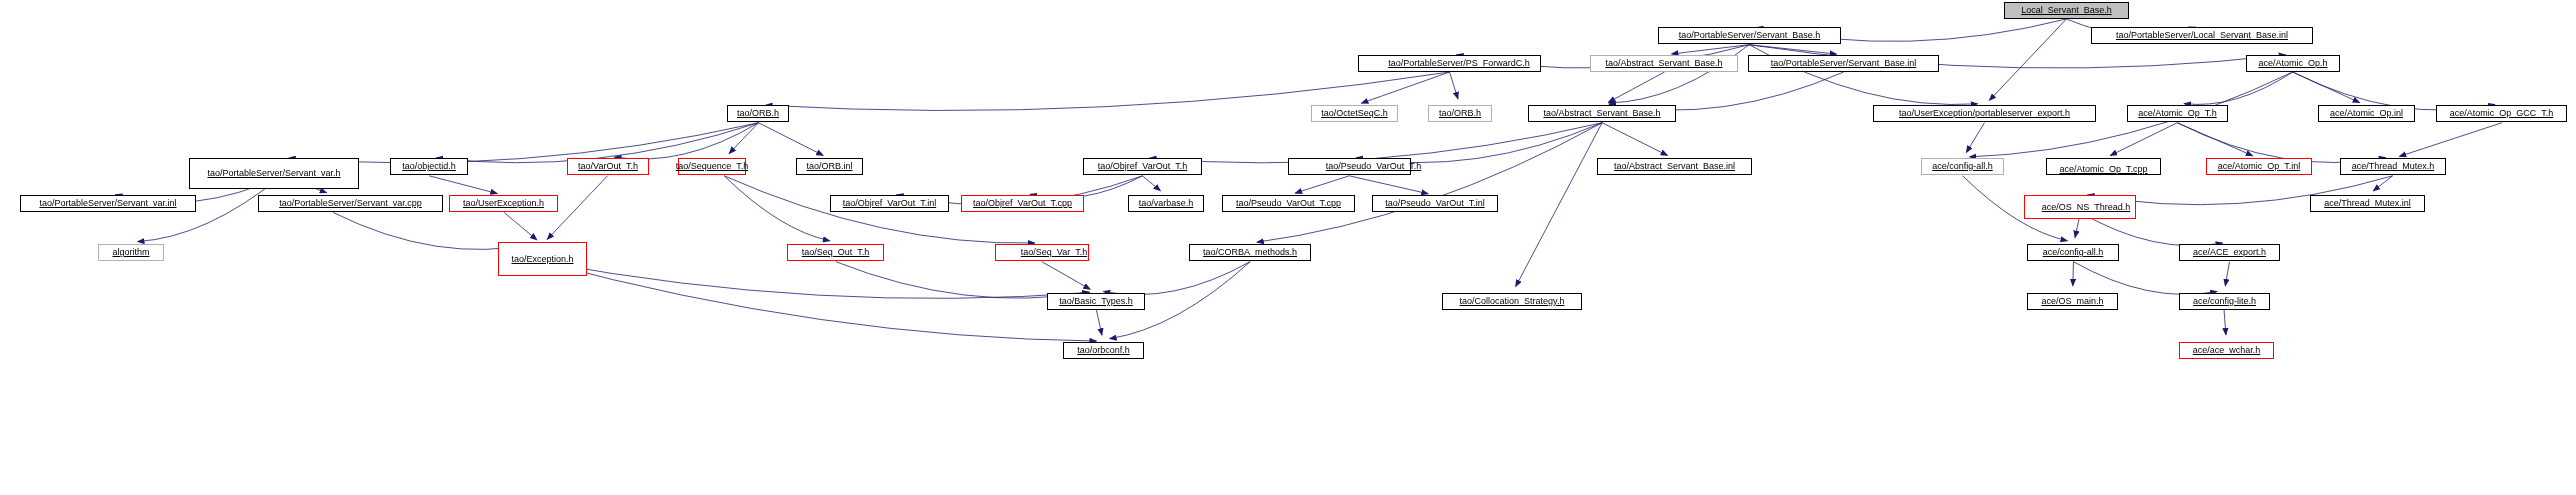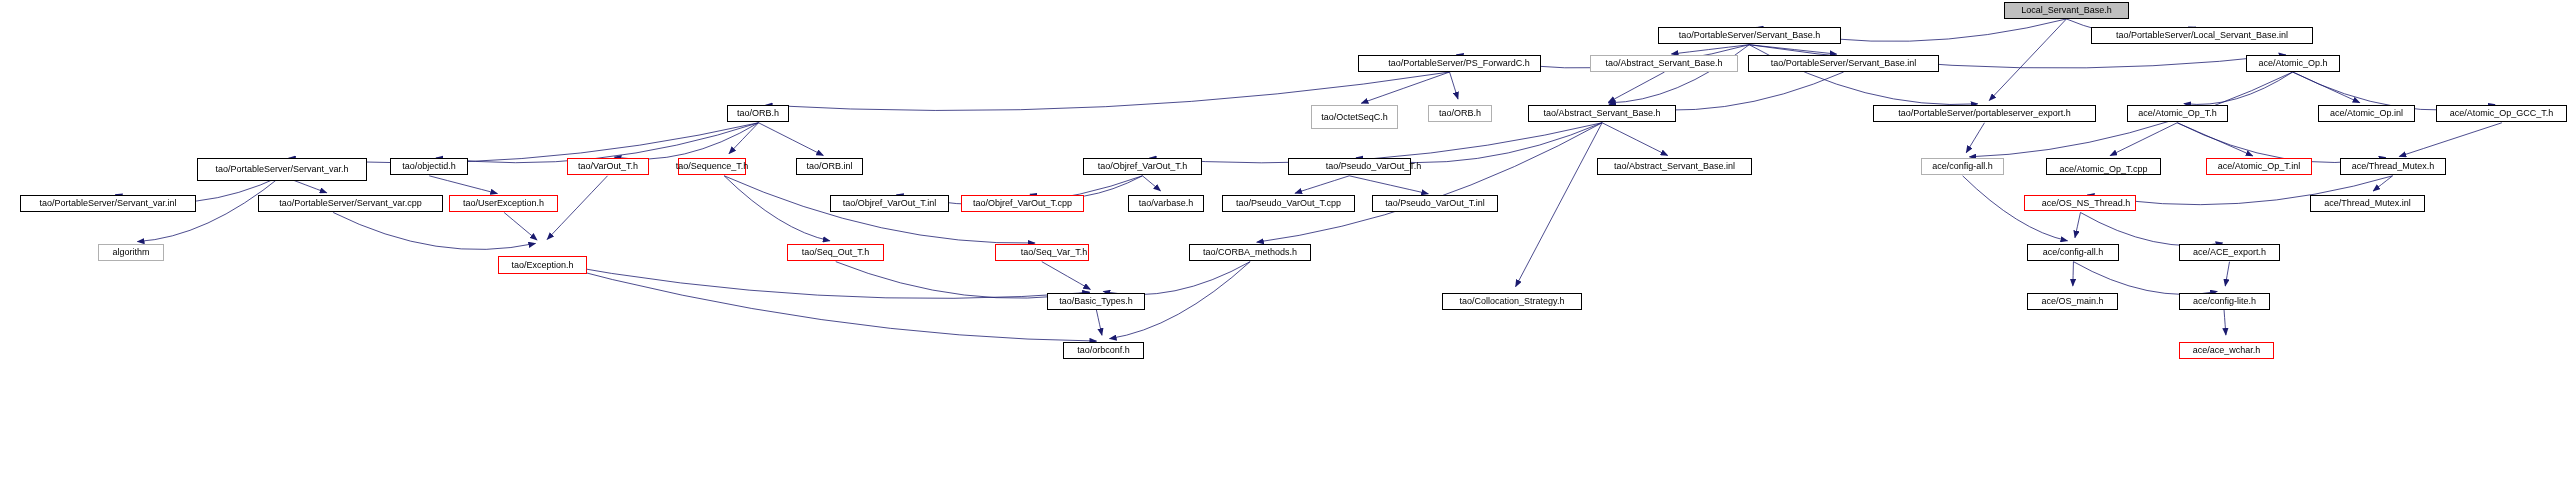--- a/index.html
+++ b/index.html
@@ -46,20 +46,21 @@
     border: 0.8px solid #ff0000;
     color: #000000;
   }
   .node.gray {
     border: 0.8px solid #b0b0b0;
     color: #000000;
   }
   .node-label {
     pointer-events: none;
     padding: 0 3.9px;
+    text-decoration: underline;
   }
 </style>
 </head>
 <body>
 
 <div id="graph">
   <svg id="edge-layer" viewBox="0 0 3301 635" xmlns="http://www.w3.org/2000/svg">
     <defs>
       <marker id="arrow" markerWidth="10" markerHeight="8" refX="9" refY="4" orient="auto" markerUnits="userSpaceOnUse">
         <path d="M0,0 L10,4 L0,8 Z" fill="#1a1a6e"></path>
@@ -149,42 +150,42 @@
       </div>
       <div class="node" style="left: 1748px; top: 55px; width: 191px; height: 17px;">
         <span class="node-label">tao/PortableServer/Servant_Base.inl</span>
       </div>
       <div class="node" style="left: 2246px; top: 55px; width: 94px; height: 17px;">
         <span class="node-label">ace/Atomic_Op.h</span>
       </div>
       <div class="node" style="left: 727px; top: 105px; width: 62px; height: 17px;">
         <span class="node-label">tao/ORB.h</span>
       </div>
-      <div class="node gray" style="left: 1311px; top: 105px; width: 87px; height: 24px;">
+      <div class="node gray" style="left: 1311px; top: 105px; width: 87px; height: 17px;">
         <span class="node-label">tao/OctetSeqC.h</span>
       </div>
       <div class="node gray" style="left: 1428px; top: 105px; width: 64px; height: 17px;">
         <span class="node-label">tao/ORB.h</span>
       </div>
       <div class="node" style="left: 1528px; top: 105px; width: 148px; height: 17px;">
         <span class="node-label">tao/Abstract_Servant_Base.h</span>
       </div>
       <div class="node" style="left: 1873px; top: 105px; width: 223px; height: 17px;">
-        <span class="node-label">tao/PortableServer/portableserver_export.h</span>
+        <span class="node-label">tao/UserException/portableserver_export.h</span>
       </div>
       <div class="node" style="left: 2127px; top: 105px; width: 101px; height: 17px;">
         <span class="node-label">ace/Atomic_Op_T.h</span>
       </div>
       <div class="node" style="left: 2318px; top: 105px; width: 97px; height: 17px;">
         <span class="node-label">ace/Atomic_Op.inl</span>
       </div>
       <div class="node" style="left: 2436px; top: 105px; width: 131px; height: 17px;">
         <span class="node-label">ace/Atomic_Op_GCC_T.h</span>
       </div>
-      <div class="node" style="left: 197px; top: 158px; width: 170px; height: 23px;">
+      <div class="node" style="left: 189px; top: 158px; width: 170px; height: 31px;">
         <span class="node-label">tao/PortableServer/Servant_var.h</span>
       </div>
       <div class="node" style="left: 390px; top: 158px; width: 78px; height: 17px;">
         <span class="node-label">tao/objectid.h</span>
       </div>
       <div class="node red" style="left: 567px; top: 158px; width: 82px; height: 17px;">
         <span class="node-label">tao/VarOut_T.h</span>
       </div>
       <div class="node red" style="left: 678px; top: 158px; width: 68px; height: 17px;">
         <span class="node-label">tao/Sequence_T.h</span>
@@ -230,30 +231,30 @@
       </div>
       <div class="node" style="left: 1128px; top: 195px; width: 76px; height: 17px;">
         <span class="node-label">tao/varbase.h</span>
       </div>
       <div class="node" style="left: 1222px; top: 195px; width: 133px; height: 17px;">
         <span class="node-label">tao/Pseudo_VarOut_T.cpp</span>
       </div>
       <div class="node" style="left: 1372px; top: 195px; width: 126px; height: 17px;">
         <span class="node-label">tao/Pseudo_VarOut_T.inl</span>
       </div>
-      <div class="node red" style="left: 2024px; top: 195px; width: 112px; height: 16px; padding-left: 12px;">
+      <div class="node red" style="left: 2024px; top: 195px; width: 112px; height: 24px; padding-left: 12px;">
         <span class="node-label">ace/OS_NS_Thread.h</span>
       </div>
       <div class="node" style="left: 2310px; top: 195px; width: 115px; height: 17px;">
         <span class="node-label">ace/Thread_Mutex.inl</span>
       </div>
       <div class="node gray" style="left: 98px; top: 244px; width: 66px; height: 17px;">
         <span class="node-label">algorithm</span>
       </div>
-      <div class="node red" style="left: 498px; top: 256px; width: 89px; height: 18px;">
+      <div class="node red" style="left: 498px; top: 242px; width: 89px; height: 34px;">
         <span class="node-label">tao/Exception.h</span>
       </div>
       <div class="node red" style="left: 787px; top: 244px; width: 97px; height: 17px;">
         <span class="node-label">tao/Seq_Out_T.h</span>
       </div>
       <div class="node red" style="left: 995px; top: 244px; width: 94px; height: 17px; padding-left: 24px;">
         <span class="node-label">tao/Seq_Var_T.h</span>
       </div>
       <div class="node" style="left: 1189px; top: 244px; width: 122px; height: 17px;">
         <span class="node-label">tao/CORBA_methods.h</span>

